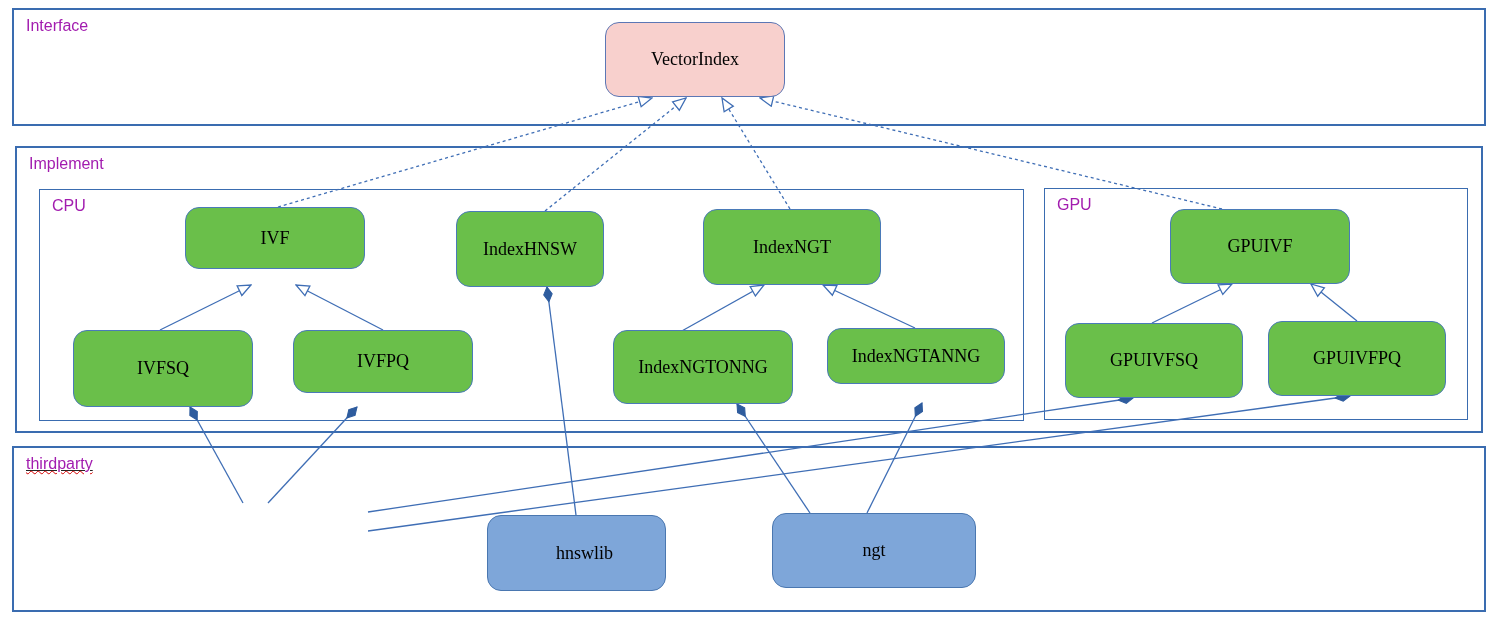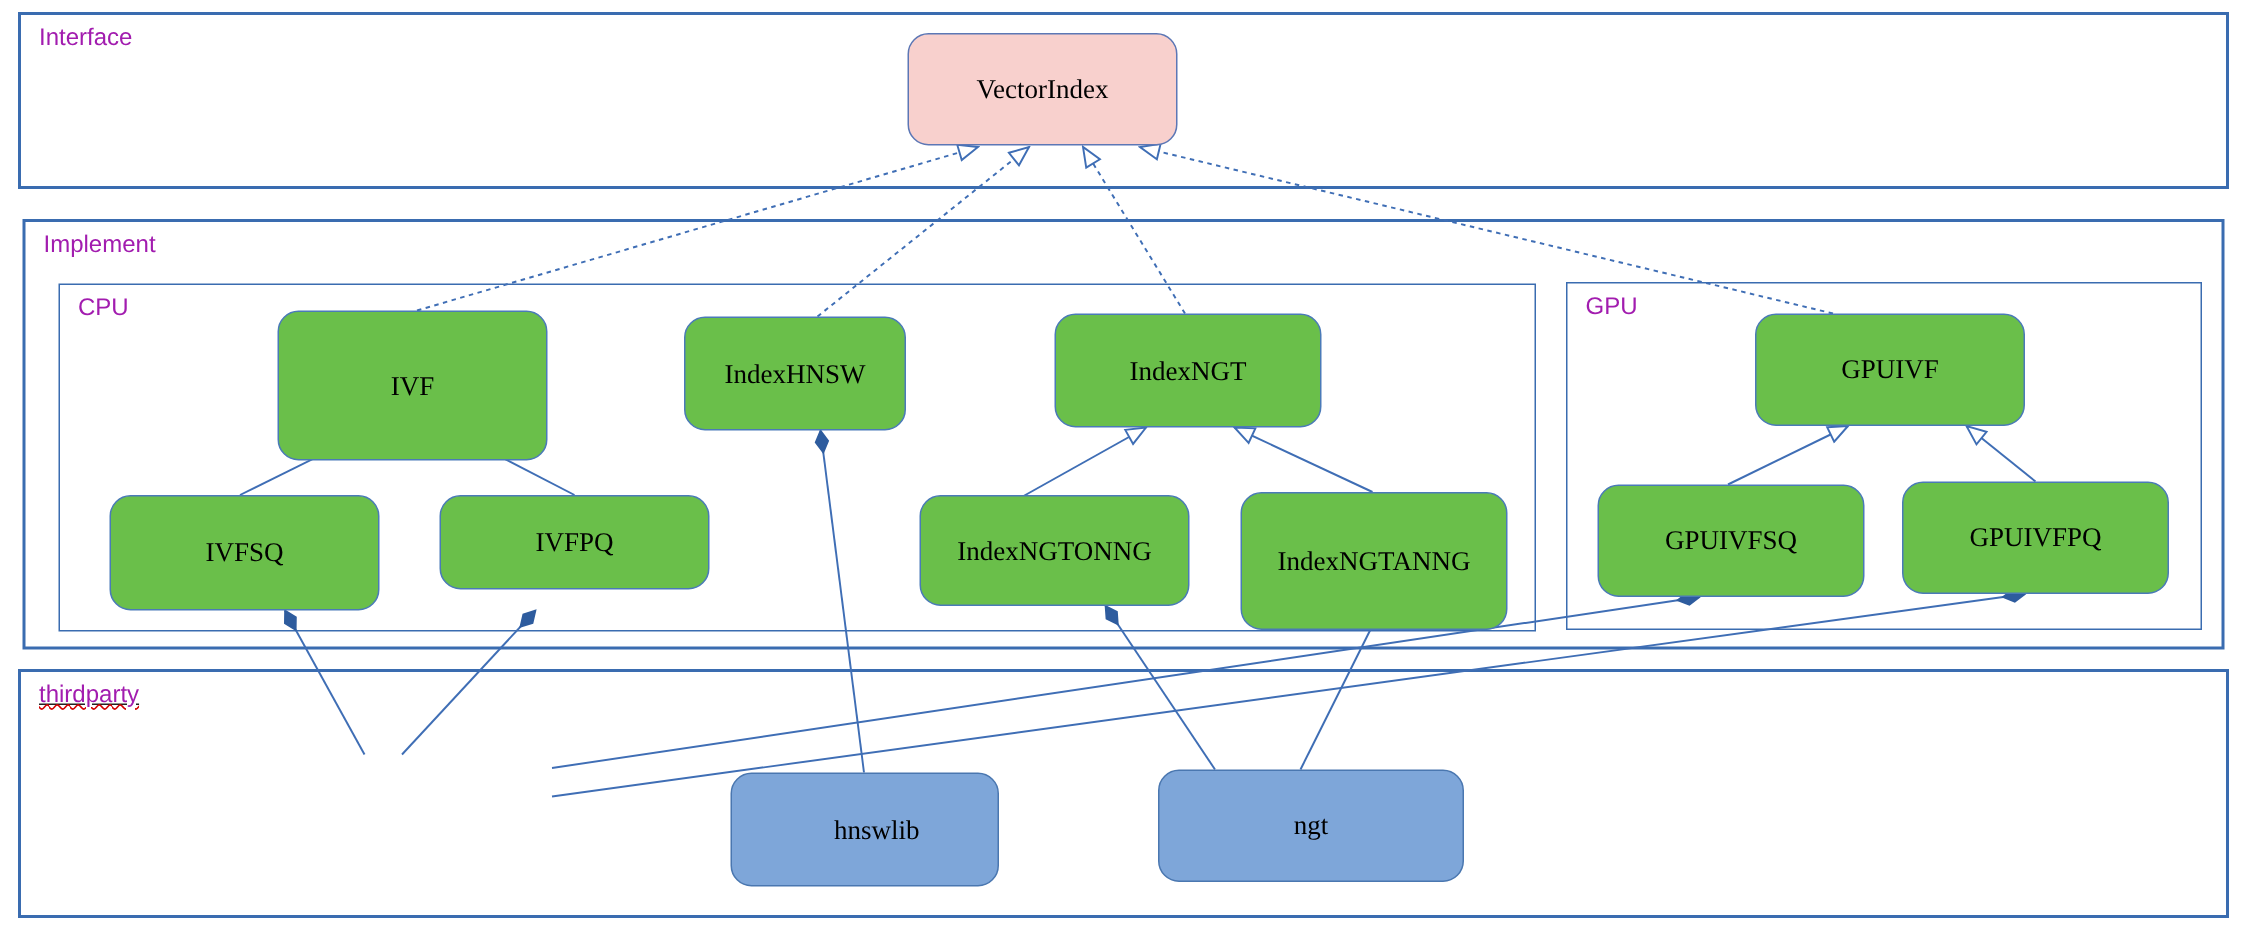--- a/index.html
+++ b/index.html
@@ -95,42 +95,42 @@
     </div>
     <div class="group inner" style="left: 1044px; top: 188px; width: 424px; height: 232px; border-color: rgb(58, 108, 176);">
       <span class="group-label">GPU</span>
     </div>
     <div class="group outer" style="left: 12px; top: 446px; width: 1474px; height: 166px; border-color: rgb(58, 108, 176);">
       <span class="group-label"><span class="misspelled-outer"><span class="misspelled-inner">thirdparty</span></span></span>
     </div>
     <div class="node kind-interface" style="left: 605px; top: 22px; width: 180px; height: 75px;">
       <span>VectorIndex</span>
     </div>
-    <div class="node kind-impl" style="left: 185px; top: 207px; width: 180px; height: 100px;">
+    <div class="node kind-impl" style="left: 185px; top: 207px; width: 180px; height: 62px;">
       <span>IVF</span>
     </div>
     <div class="node kind-impl" style="left: 456px; top: 211px; width: 148px; height: 76px;">
       <span>IndexHNSW</span>
     </div>
     <div class="node kind-impl" style="left: 703px; top: 209px; width: 178px; height: 76px;">
       <span>IndexNGT</span>
     </div>
     <div class="node kind-impl" style="left: 1170px; top: 209px; width: 180px; height: 75px;">
       <span>GPUIVF</span>
     </div>
     <div class="node kind-impl" style="left: 73px; top: 330px; width: 180px; height: 77px;">
       <span>IVFSQ</span>
     </div>
     <div class="node kind-impl" style="left: 293px; top: 330px; width: 180px; height: 63px;">
       <span>IVFPQ</span>
     </div>
     <div class="node kind-impl" style="left: 613px; top: 330px; width: 180px; height: 74px;">
       <span>IndexNGTONNG</span>
     </div>
-    <div class="node kind-impl" style="left: 827px; top: 328px; width: 178px; height: 92px;">
+    <div class="node kind-impl" style="left: 827px; top: 328px; width: 178px; height: 56px;">
       <span>IndexNGTANNG</span>
     </div>
     <div class="node kind-impl" style="left: 1065px; top: 323px; width: 178px; height: 75px;">
       <span>GPUIVFSQ</span>
     </div>
     <div class="node kind-impl" style="left: 1268px; top: 321px; width: 178px; height: 75px;">
       <span>GPUIVFPQ</span>
     </div>
     <div class="node kind-thirdparty" style="left: 487px; top: 515px; width: 179px; height: 76px; padding-left: 16px;">
       <span>hnswlib</span>

